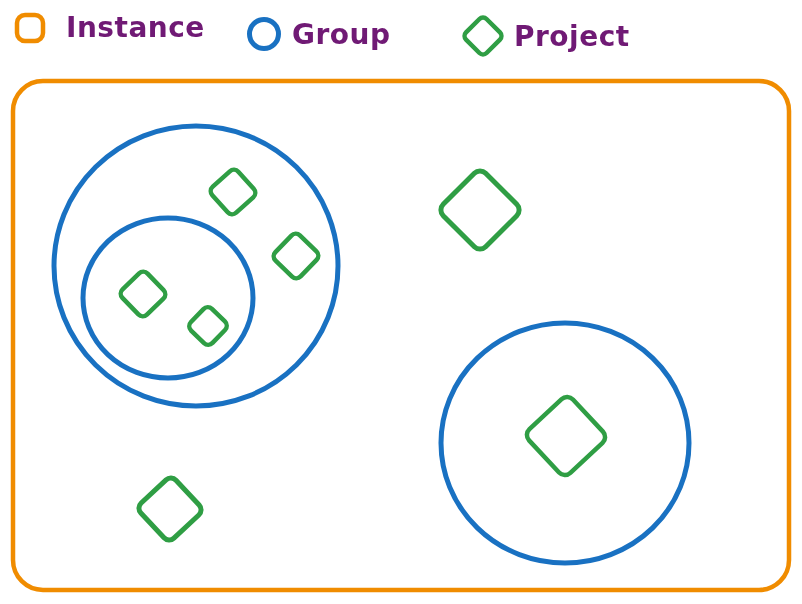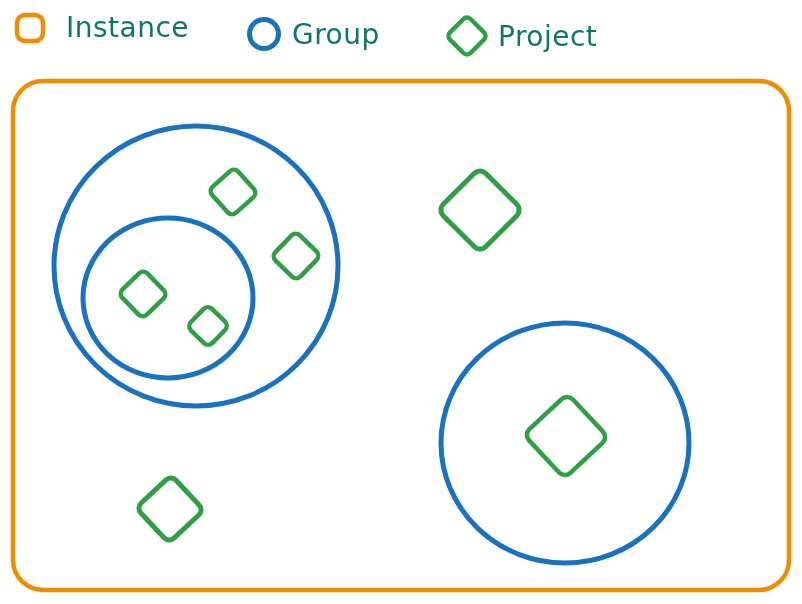--- a/index.html
+++ b/index.html
@@ -27,29 +27,29 @@
   .legend-item {
     position: absolute;
     display: flex;
     align-items: center;
   }
   .legend-item .swatch {
     flex: 0 0 auto;
     display: block;
   }
   .legend-label {
-    color: #0f766e;
+    color: #701a75;
     font-size: 28px;
-    font-weight: 400;
+    font-weight: 700;
     letter-spacing: 0.5px;
     white-space: nowrap;
   }
   #legend-item-instance { left: 14px;  top: 11px; gap: 20px; }
   #legend-item-group    { left: 246px; top: 16px; gap: 10px; align-items: center; }
-  #legend-item-project  { left: 444px; top: 13px; gap: 8px; justify-content: space-between;  }
+  #legend-item-project  { left: 460px; top: 13px; gap: 8px; justify-content: space-between;  }
   .diagram-svg {
     position: absolute;
     left: 0;
     top: 0;
   }
   svg * { stroke-linejoin: round; stroke-linecap: round; }
 </style>
 </head>
 <body>
 

